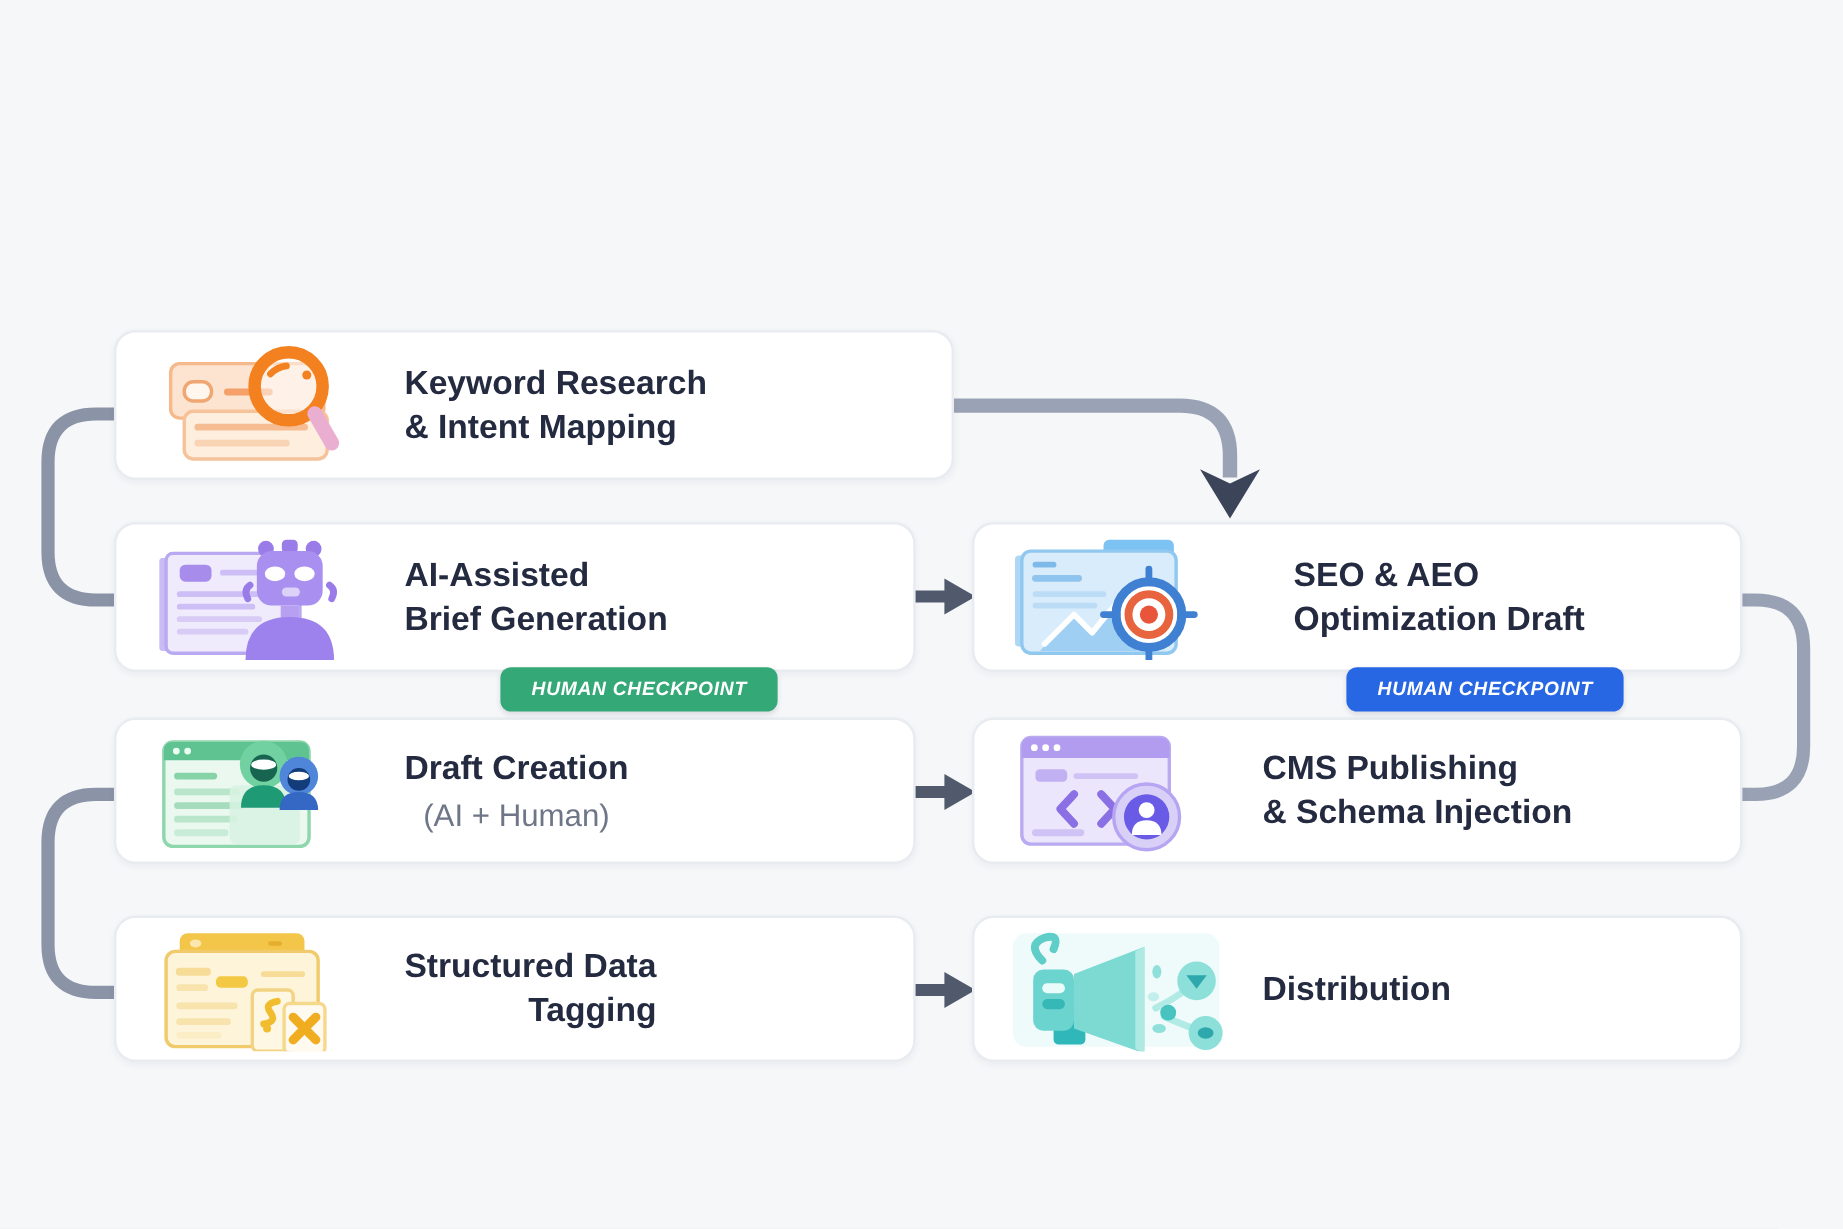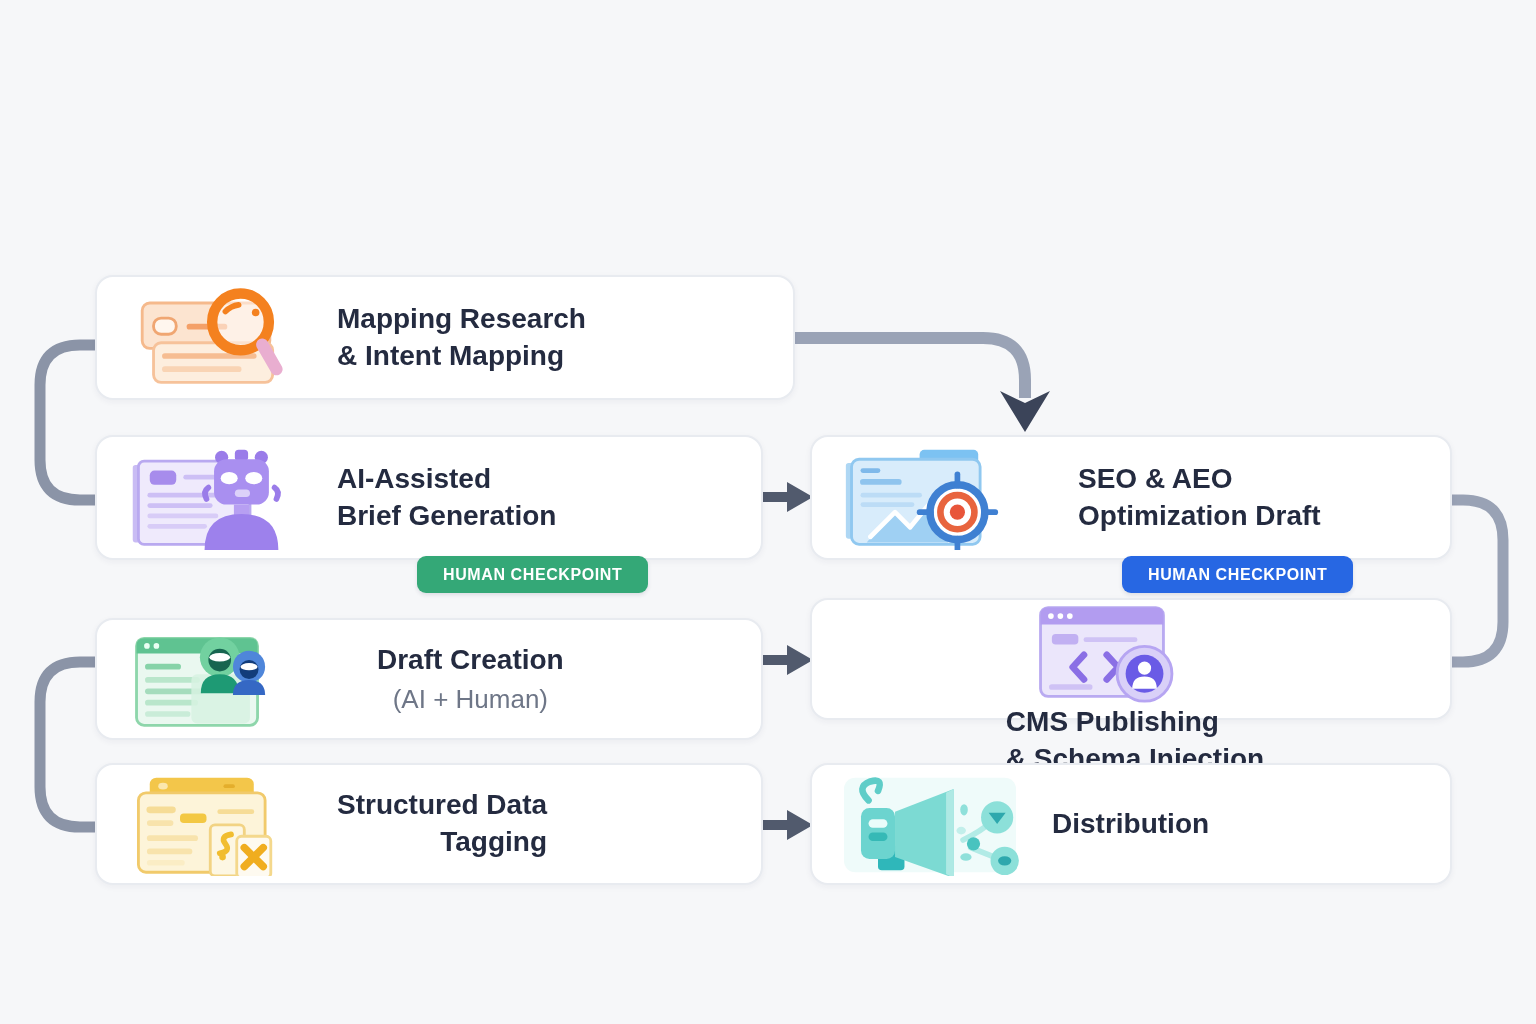--- a/index.html
+++ b/index.html
@@ -16,35 +16,36 @@
   }
   .connectors { position:absolute; left:0; top:0; z-index:0; }
   .card {
     position:absolute; z-index:1; box-sizing:border-box;
     background:#ffffff; border:2px solid #e8ebf0; border-radius:18px;
     box-shadow:0 2px 6px rgba(30,40,70,0.05);
     display:flex; align-items:center; padding:0 20px 0 28px;
   }
   .c1 { left:95px;  top:275px; width:700px; height:125px; }
   .c2 { left:95px;  top:435px; width:668px; height:125px; }
-  .c3 { left:95px;  top:618px; width:668px; height:122px;gap:40px; }
+  .c3 { left:95px;  top:598px; width:668px; height:122px; }
   .c4 { left:95px;  top:763px; width:668px; height:122px;text-align:right; }
   .c5 { left:810px; top:435px; width:642px; height:125px;gap:26px; }
-  .c6 { left:810px; top:598px; width:642px; height:122px;flex-direction:column; }
+  .c6 { left:810px; top:598px; width:642px; height:122px; }
   .c7 { left:810px; top:763px; width:642px; height:122px; }
   .icon { width:180px; height:104px; flex:0 0 auto; margin-right:32px; }
   .icon svg { width:100%; height:100%; display:block; }
   .stage-text { display:flex; flex-direction:column; }
   .stage-title { font-size:28px; font-weight:700; color:#242b40; line-height:1.32; }
   .stage-sub   { font-size:26px; font-weight:400; color:#6e7687; line-height:1.32; margin-top:3px;text-align:center; }
   .badge {
     position:absolute; z-index:2; height:37px; border-radius:9px;
     color:#ffffff; font-size:16px; font-weight:700; letter-spacing:0.6px;
     display:flex; align-items:center; justify-content:center; padding:0 26px;
     box-shadow:0 2px 4px rgba(30,40,70,0.12);
+    font-style:italic;
   }
   .badge-green { left:417px;  top:556px; }
   .badge-blue  { left:1122px; top:556px; }
 </style>
 </head>
 <body>
 
 <div class="canvas">
 
 
@@ -68,21 +69,21 @@
         <rect x="30" y="60" width="126" height="42" rx="8" fill="#fdeede" stroke="#f6c29a" stroke-width="3"></rect>
         <line x1="42" y1="74" x2="136" y2="74" stroke="#f6bd92" stroke-width="6" stroke-linecap="round"></line>
         <line x1="42" y1="88" x2="120" y2="88" stroke="#f9d4b4" stroke-width="6" stroke-linecap="round"></line>
         <circle cx="122" cy="38" r="30" fill="rgba(255,252,250,0.55)" stroke="#f4811f" stroke-width="11"></circle>
         <path d="M 106 27 q 6 -6 14 -7" fill="none" stroke="#f4811f" stroke-width="6" stroke-linecap="round"></path>
         <circle cx="138" cy="28" r="4" fill="#f4811f"></circle>
         <line x1="145" y1="62" x2="160" y2="88" stroke="#e9aed0" stroke-width="13" stroke-linecap="round"></line>
       </svg>
     </div>
     <div class="stage-text">
-      <div class="stage-title">Mapping Research</div>
+      <div class="stage-title">Keyword Research</div>
       <div class="stage-title">&amp; Intent Mapping</div>
     </div>
   </div>
 
   <div class="card c2">
     <div class="icon">
       <svg viewBox="0 0 190 110">
         <rect x="8" y="20" width="12" height="82" rx="3" fill="#c9bcf4"></rect>
         <rect x="14" y="16" width="118" height="88" rx="6" fill="#efeafc" stroke="#b9a9f0" stroke-width="3"></rect>
         <rect x="26" y="26" width="28" height="15" rx="5" fill="#a78cec"></rect>

